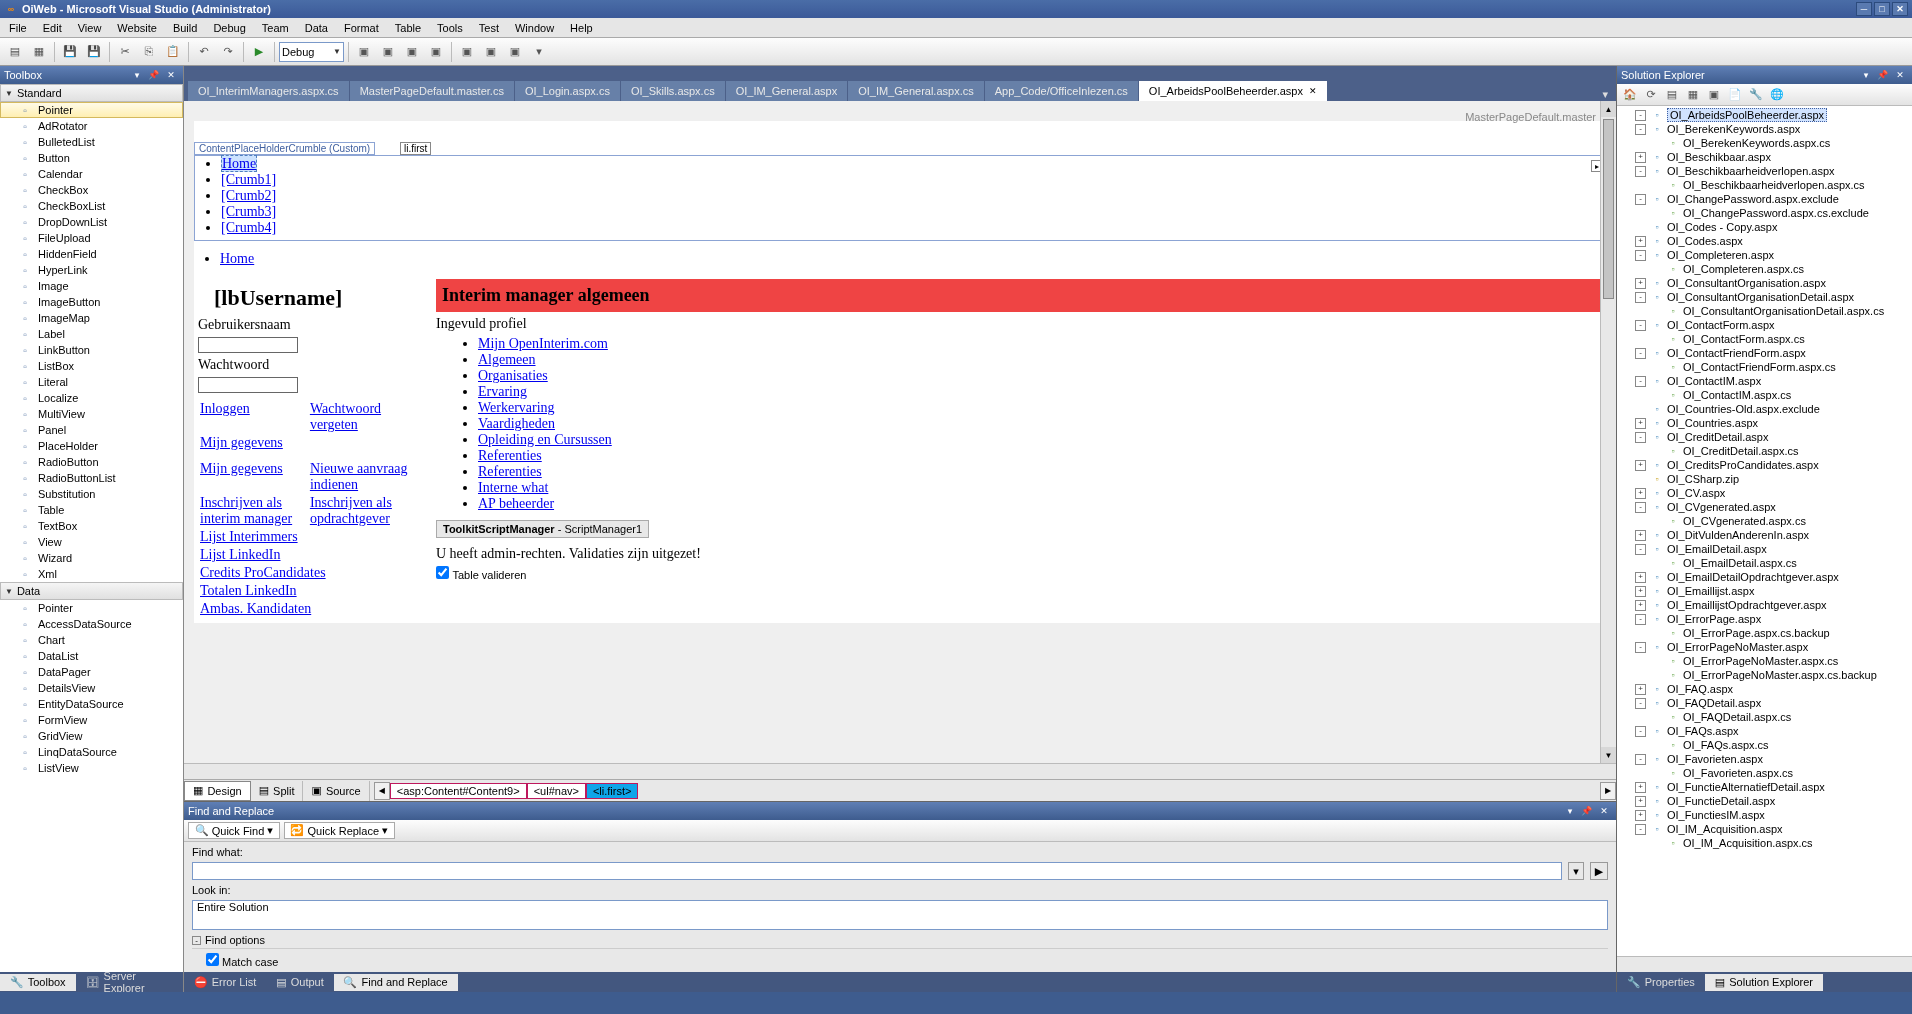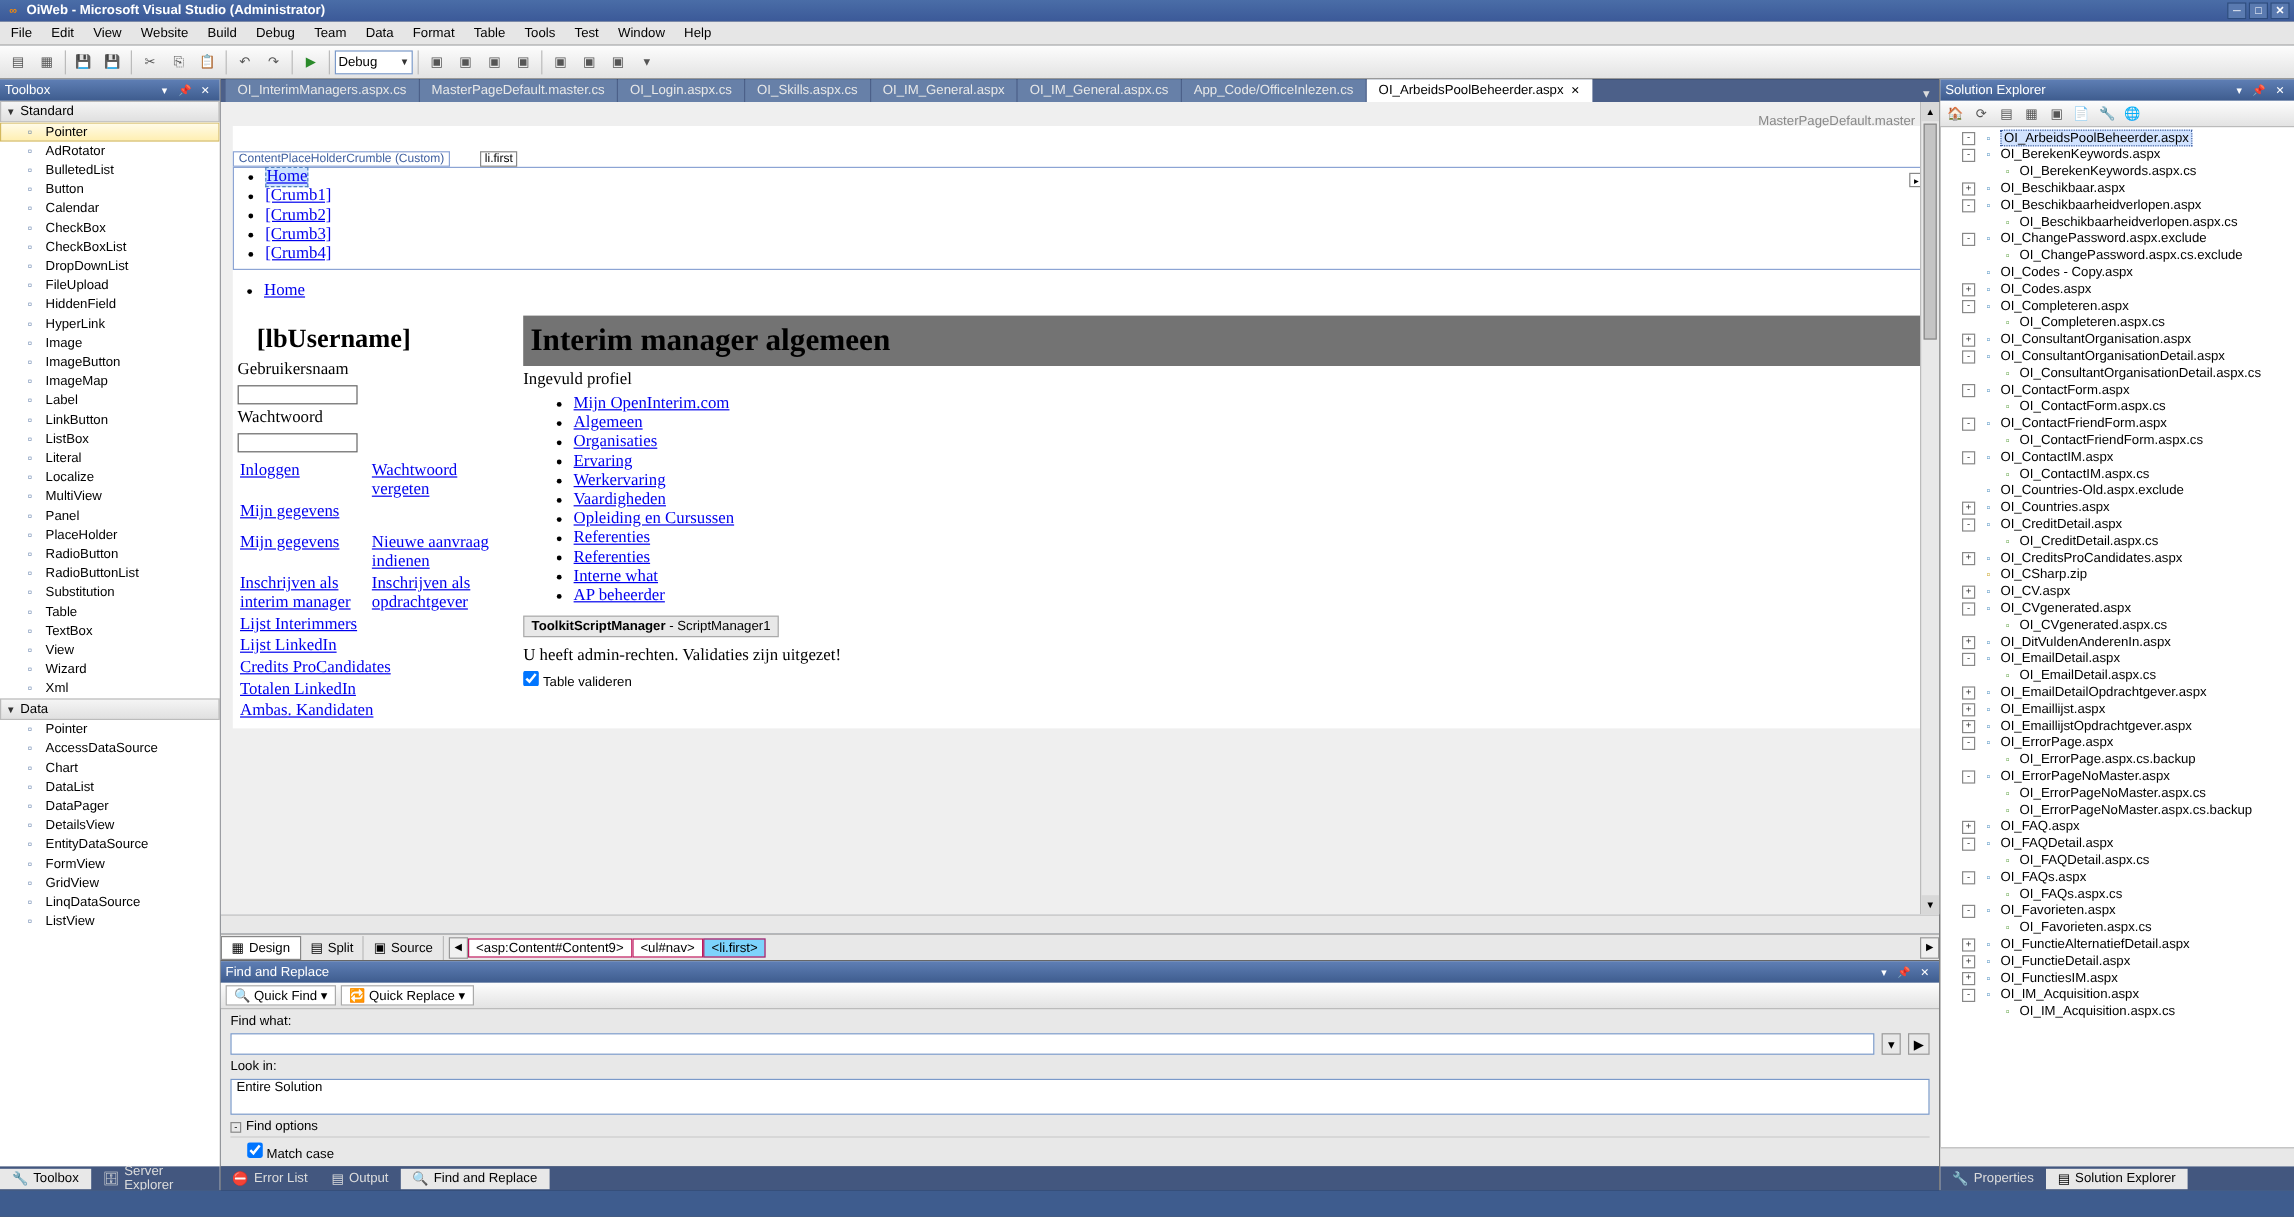--- a/index.html
+++ b/index.html
@@ -34,21 +34,21 @@
 .toolbox { width:184px; background:#f0f0f0; display:flex;flex-direction:column; border-right:1px solid #888;}
 .cat-head { background: linear-gradient(to bottom,#f5f5f5,#e0e0e0); border:1px solid #bbb; padding:2px 4px; display:flex;align-items:center;gap:4px;}
 .cat-head .tri{font-size:8px;color:#333;}
 .tbx-list { flex:1; overflow:auto; background:#fff;}
 .tbx-item { display:flex;align-items:center;gap:6px;padding:2px 4px 2px 18px;height:16px;}
 .tbx-item.selected{background:linear-gradient(to bottom,#fffbe8,#ffefb2);border:1px solid #d4b95e;padding:1px 3px 1px 17px;}
 .tbx-item .ic{width:14px;height:14px;display:flex;align-items:center;justify-content:center;font-size:10px;color:#5070a0;}
 
 
 .designer-col { flex:1; display:flex; flex-direction:column; background:#293955;}
-.doc-tabs { height:19px; display:flex;align-items:flex-end;background:#4c6089;padding:0 4px; gap:0;}
+.doc-tabs { height:35px; display:flex;align-items:flex-end;background:#4c6089;padding:0 4px; gap:0;}
 .doc-tab { height:20px; padding:0 10px; display:flex;align-items:center; color:#e8e8e8; background:#6780a8; margin-right:1px; font-size:11px; white-space:nowrap;}
 .doc-tab.active { background:#fff; color:#000;}
 .doc-tab .close{margin-left:6px;font-size:9px;}
 .doc-tabs .overflow{margin-left:auto;color:#ddd;padding:0 4px;}
 
 .design-surface-wrap { flex:1; position:relative; background:#fff; overflow:hidden;}
 .design-surface { position:absolute; inset:0; overflow:auto; background:#efefef;}
 .master-label { position:absolute; top:10px; right:20px; color:#888; font-size:11px;}
 .page { margin:20px 10px; background:#fff; }
 .crumble-box { border:1px solid #8ca4d4; margin:0; background:#fff; min-height:80px; position:relative; padding-bottom:4px;}
@@ -56,39 +56,39 @@
 .crumble-tag2 { position:absolute; top:-14px; left:205px; background:#fff;border:1px solid #888;font-size:10px;padding:0 3px;}
 .crumble-box ul, .page ul { list-style:disc; padding-left:26px; }
 .crumble-box a, .page a { color:#0000ee; text-decoration:underline; font-family:"Times New Roman",serif; font-size:14px;}
 .crumble-box li, .page li { font-family:"Times New Roman",serif; font-size:14px;}
 .crumble-box .exp-btn{position:absolute;top:4px;right:2px;width:12px;height:12px;border:1px solid #888;font-size:8px;display:flex;align-items:center;justify-content:center;background:#fff;}
 
 .cols { display:flex; margin-top:8px;}
 .col-left{width:238px;padding:4px;}
 .col-right{flex:1;padding:4px;}
 h1.lb { font-family:"Times New Roman",serif;font-size:22px;font-weight:bold;margin:6px 16px;}
-h1.main{font-family:"Times New Roman",serif;font-size:26px;font-weight:bold;background:#737373;padding:6px;}
+h1.main{font-family:"Times New Roman",serif;font-size:18px;font-weight:bold;background:#ef4444;padding:6px;}
 .plain{font-family:"Times New Roman",serif;font-size:14px;margin:4px 0;}
 .txtfield{border:1px solid #666;width:100px;height:16px;background:#fff;}
 .leftlinks a{color:#0000ee;text-decoration:underline;font-family:"Times New Roman",serif;font-size:14px;}
 .leftlinks td{vertical-align:top;padding-right:10px;}
 .script-mgr{display:inline-block;background:#e8e8e8;border:1px solid #aaa;padding:2px 6px;font-size:11px;margin-top:8px;}
 .admin-txt{font-family:"Times New Roman",serif;font-size:14px;margin-top:8px;}
 
 .design-scroll-v{position:absolute;top:0;right:0;bottom:0;width:16px;background:#e8e8e8;border-left:1px solid #bbb;}
 .design-scroll-v .thumb{position:absolute;top:18px;left:2px;right:2px;height:180px;background:#c4c4c4;border:1px solid #888;}
 .design-scroll-v .arr{position:absolute;left:0;right:0;height:16px;background:#d8d8d8;display:flex;align-items:center;justify-content:center;font-size:8px;}
 
 
 .designer-bottom { height:22px; background:#e8e8e8; border-top:1px solid #aaa; display:flex;align-items:center;}
 .view-tab{height:20px;padding:0 8px;display:flex;align-items:center;gap:4px;border-right:1px solid #bbb;}
 .view-tab.active{background:#fff;border:1px solid #888;}
 .path-bar{flex:1;display:flex;align-items:center;gap:0;padding-left:4px;}
 .path-seg{border:1px solid #be185d;padding:1px 6px;background:#fff;}
-.path-seg.sel{background:#7dd3fc;text-align:right;}
+.path-seg.sel{background:#0ea5e9;text-align:right;}
 .path-nav{width:16px;height:18px;border:1px solid #999;display:flex;align-items:center;justify-content:center;font-size:8px;background:#f0f0f0;}
 
 
 .find-panel { background:#e8e8e8; border-top:1px solid #666;}
 .find-toolbar{height:22px;display:flex;align-items:center;padding:0 4px;gap:4px;background:linear-gradient(to bottom,#fdfdfd,#e3e3e3);border-bottom:1px solid #bbb;}
 .find-btn{border:1px solid #aaa;padding:1px 6px;display:flex;align-items:center;gap:3px;background:#fff;}
 .find-body{padding:4px 8px;}
 .find-row{margin:4px 0;display:flex;align-items:center;gap:6px;}
 .find-input{flex:1;height:18px;border:1px solid #7a99c9;background:#fff;padding:0 4px;}
 .find-sel{flex:1;height:30px;border:1px solid #7a99c9;background:#fff;padding:0 4px;}

